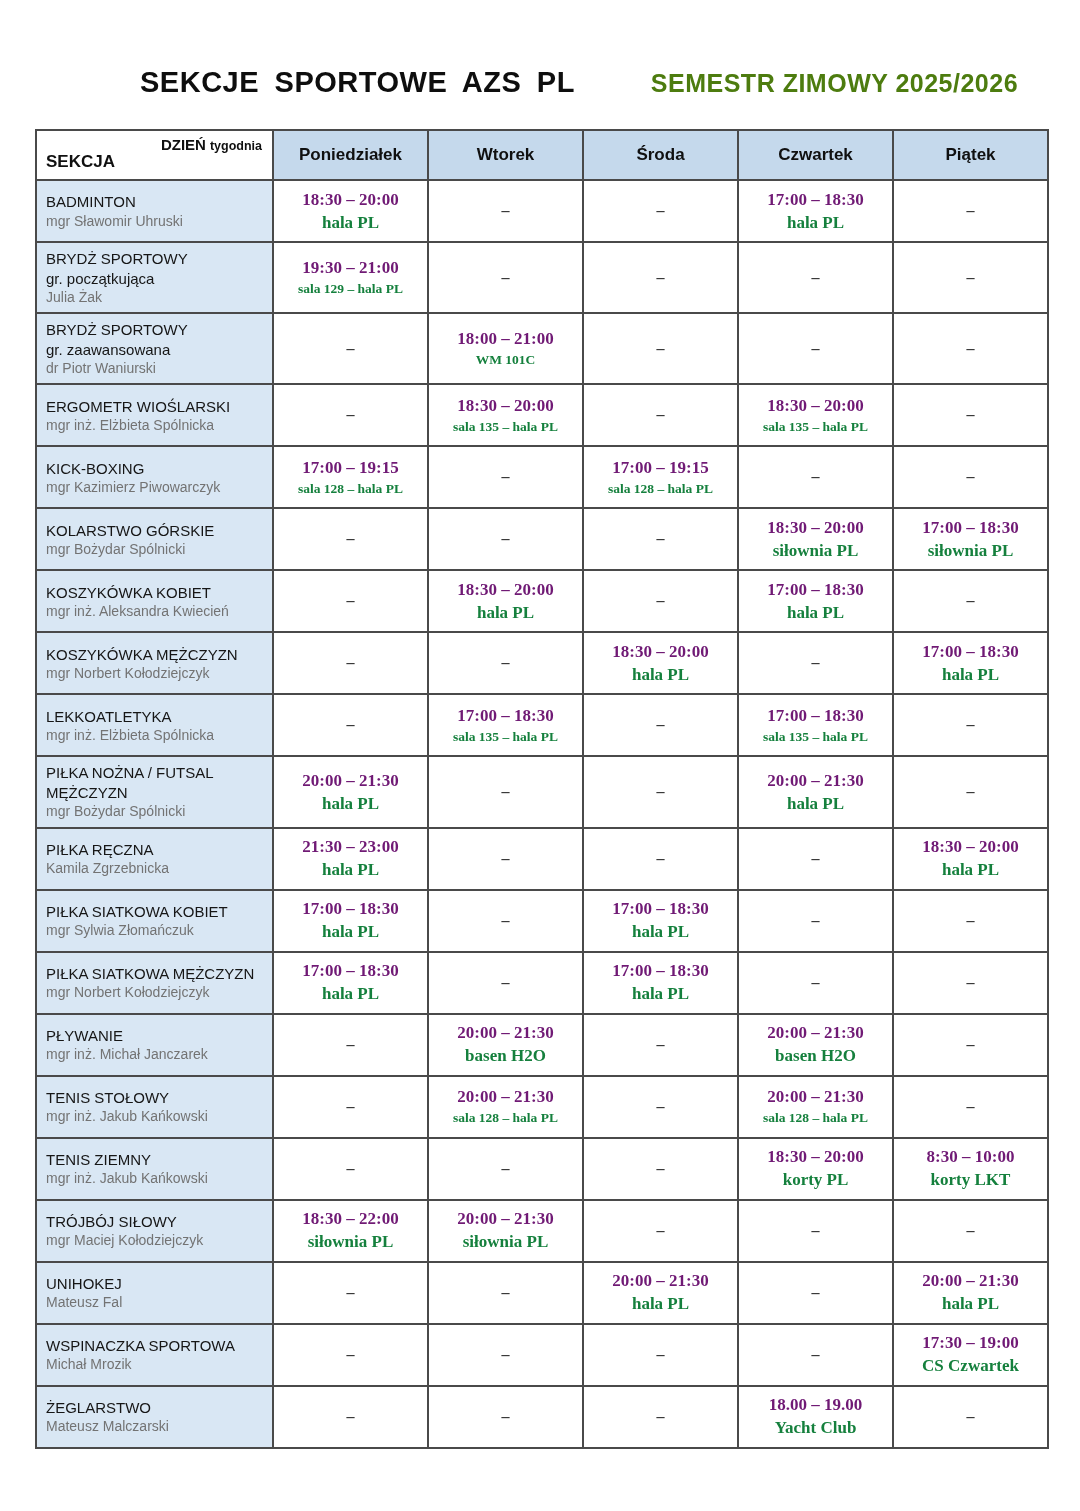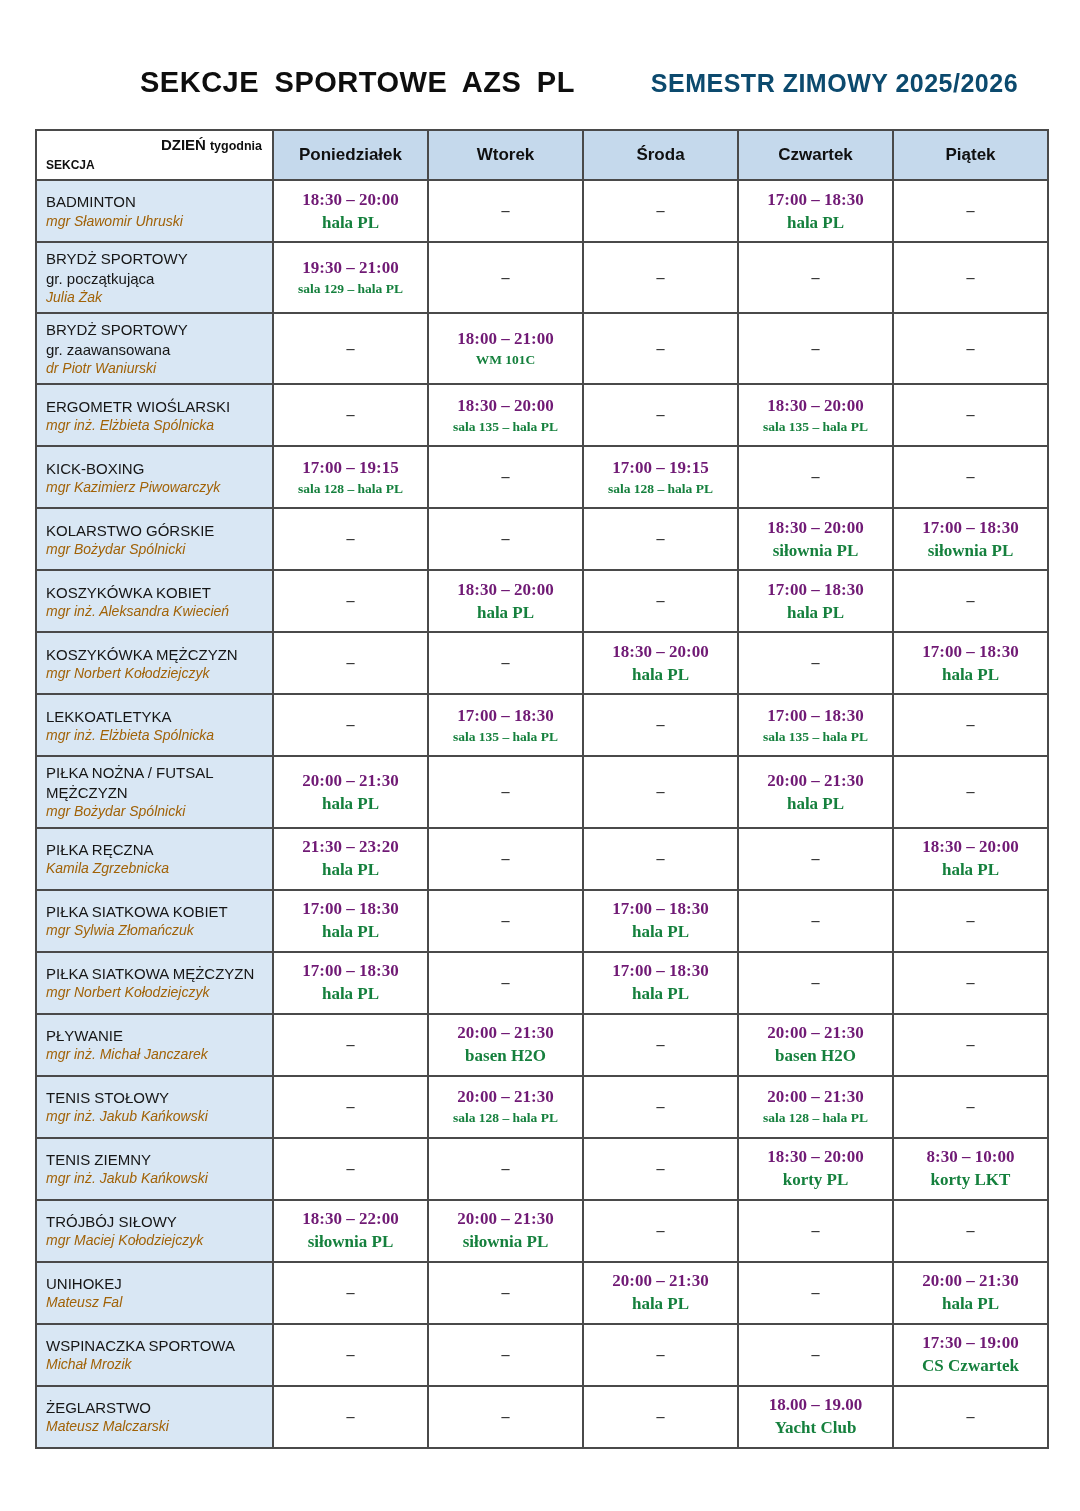--- a/index.html
+++ b/index.html
@@ -13,21 +13,21 @@
   .page{
     width:1080px;height:1511px;background:#ffffff;margin:0 auto;
     position:relative;overflow:hidden;
     font-family:"Liberation Sans",sans-serif;color:var(--text);
   }
   .title-row{
     display:flex;align-items:baseline;
     padding:66px 0 0 140px;gap:76px;white-space:nowrap;
   }
   .title-left{font-weight:bold;font-size:29px;letter-spacing:.5px;word-spacing:7px;color:#0e0e0e;}
-  .title-right{font-weight:bold;font-size:25px;letter-spacing:.5px;color:#0c4a6e;text-align:right;}
+  .title-right{font-weight:bold;font-size:25px;letter-spacing:.5px;color:#4d7c0f;text-align:right;}
 
   table.schedule{
     border-collapse:collapse;table-layout:fixed;
     width:1012px;margin:30px 4px 0 35px;
     border:2px solid #737373;
   }
   .schedule th,.schedule td{border:2px solid var(--border);}
   .schedule thead th{
     height:50px;background:var(--header-fill);
     font-size:17px;font-weight:bold;color:#101010;text-align:center;
@@ -36,29 +36,29 @@
     position:relative;background-color:#ffffff !important;
     background-image:linear-gradient(to bottom right,
       rgba(0,0,0,0) calc(50% - 1.6px),
       #7b7b7b calc(50% - .4px),
       #7b7b7b calc(50% + .9px),
       rgba(0,0,0,0) calc(50% + 2.1px));
   }
   .corner-top{position:absolute;top:5px;right:10px;line-height:1;}
   .corner-day{font-size:15px;font-weight:bold;}
   .corner-day-small{font-size:12.5px;font-weight:bold;margin-left:4px;}
-  .corner-bottom{position:absolute;bottom:7px;left:9px;font-size:12px;font-weight:bold;text-align:left;}
+  .corner-bottom{position:absolute;bottom:7px;left:9px;font-size:17px;font-weight:bold;text-align:left;}
 
   .schedule tbody tr{height:62px;}
   .section-cell{
     background:var(--section-fill);
     padding:6px 6px 6px 9px;vertical-align:middle;text-align:left;
   }
   .section-name{font-size:15px;font-weight:normal;line-height:1.3;color:#161616;}
-  .section-person{font-size:14px;font-style:italic;line-height:1.3;color:#a16207;}
+  .section-person{font-size:14px;line-height:1.3;color:#737373;}
 
   .slot-cell{
     background:#ffffff;text-align:center;vertical-align:middle;
     font-family:"Liberation Serif",serif;padding:2px;
   }
   .slot-time{font-size:17px;font-weight:bold;line-height:1.35;color:#701a75;}
   .slot-place{font-size:17px;font-weight:bold;line-height:1.25;color:#15803d;}
   .slot-place.small{font-size:13.5px;line-height:1.35;}
   .slot-empty{font-size:16px;font-weight:bold;color:#3a3a3a;font-family:"Liberation Serif",serif;}
 </style>
@@ -263,21 +263,21 @@
             <div class="slot-place">hala PL</div>
           </td>
           <td class="slot-cell"><span class="slot-empty">–</span></td>
         </tr>
         <tr>
           <td class="section-cell">
             <div class="section-name">PIŁKA RĘCZNA</div>
             <div class="section-person">Kamila Zgrzebnicka</div>
           </td>
           <td class="slot-cell">
-            <div class="slot-time">21:30 – 23:20</div>
+            <div class="slot-time">21:30 – 23:00</div>
             <div class="slot-place">hala PL</div>
           </td>
           <td class="slot-cell"><span class="slot-empty">–</span></td>
           <td class="slot-cell"><span class="slot-empty">–</span></td>
           <td class="slot-cell"><span class="slot-empty">–</span></td>
           <td class="slot-cell">
             <div class="slot-time">18:30 – 20:00</div>
             <div class="slot-place">hala PL</div>
           </td>
         </tr>

